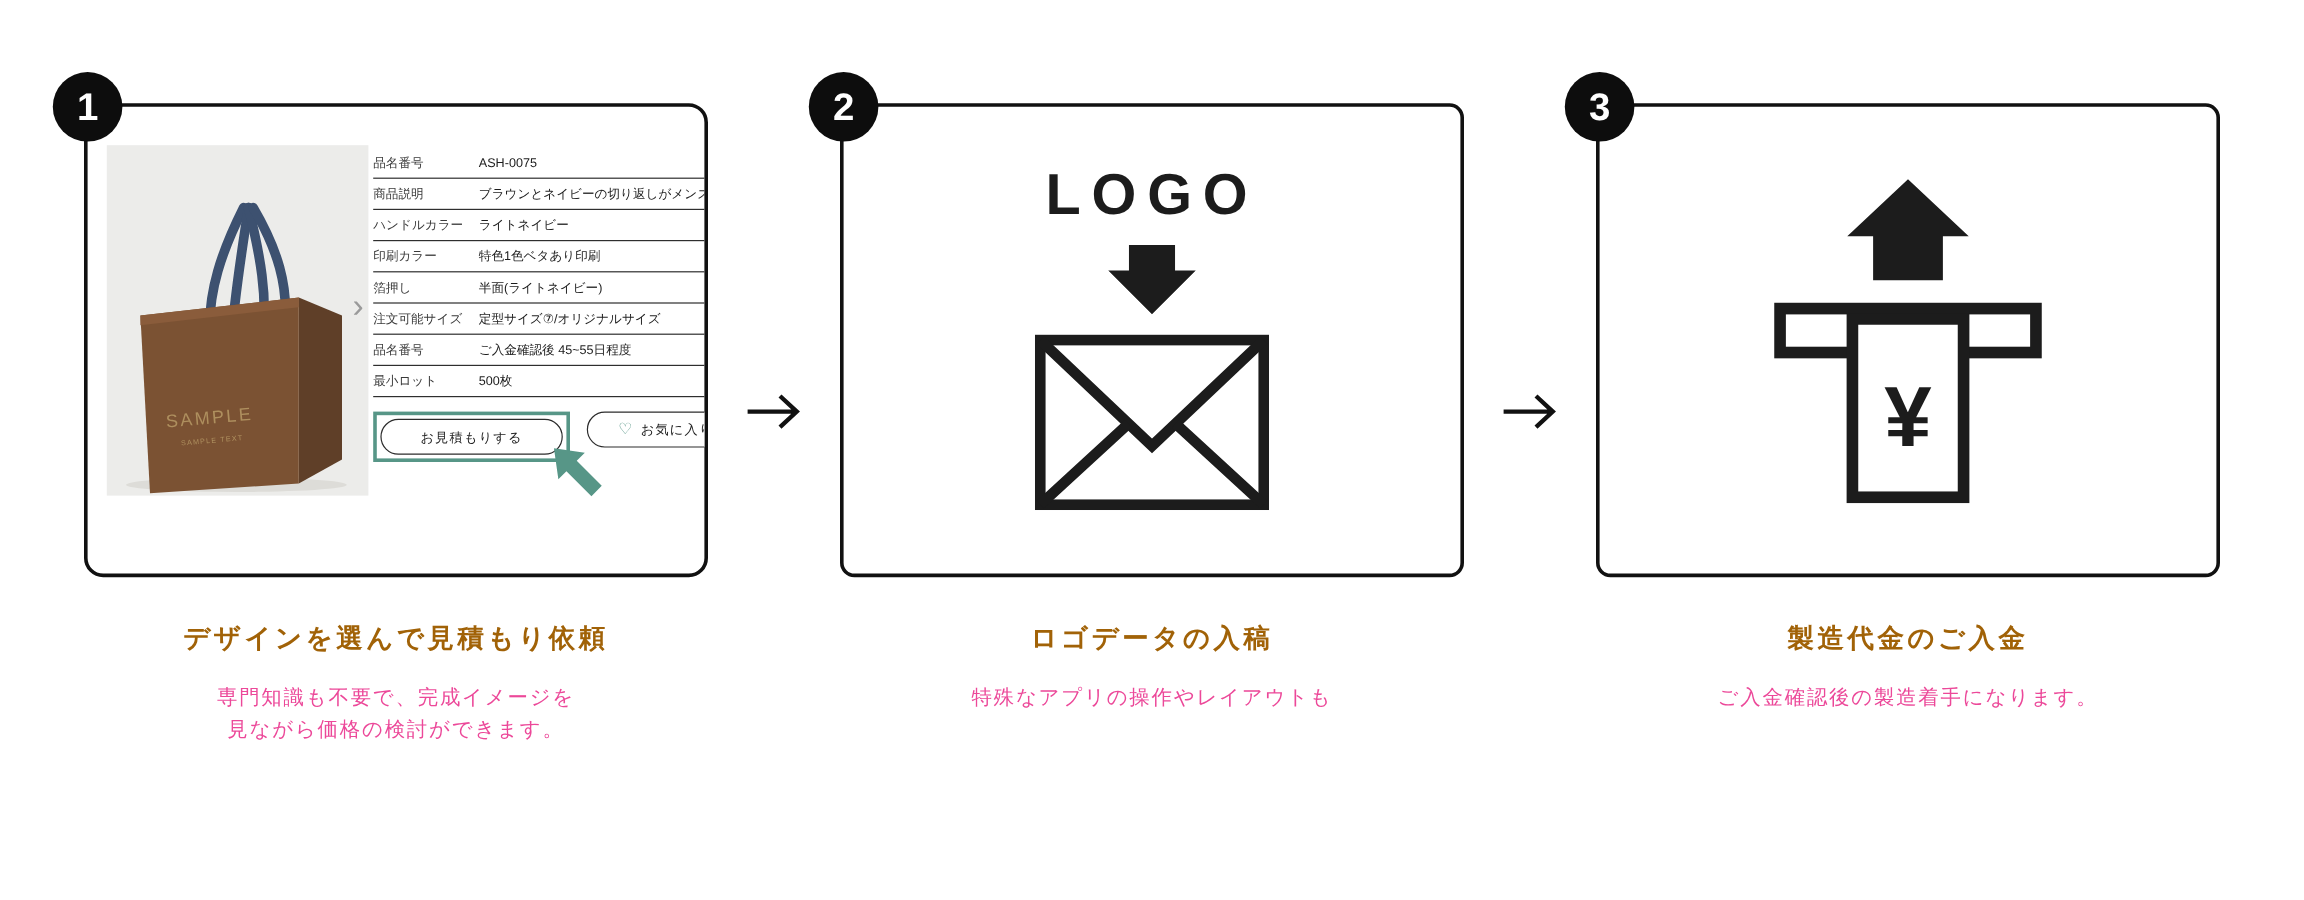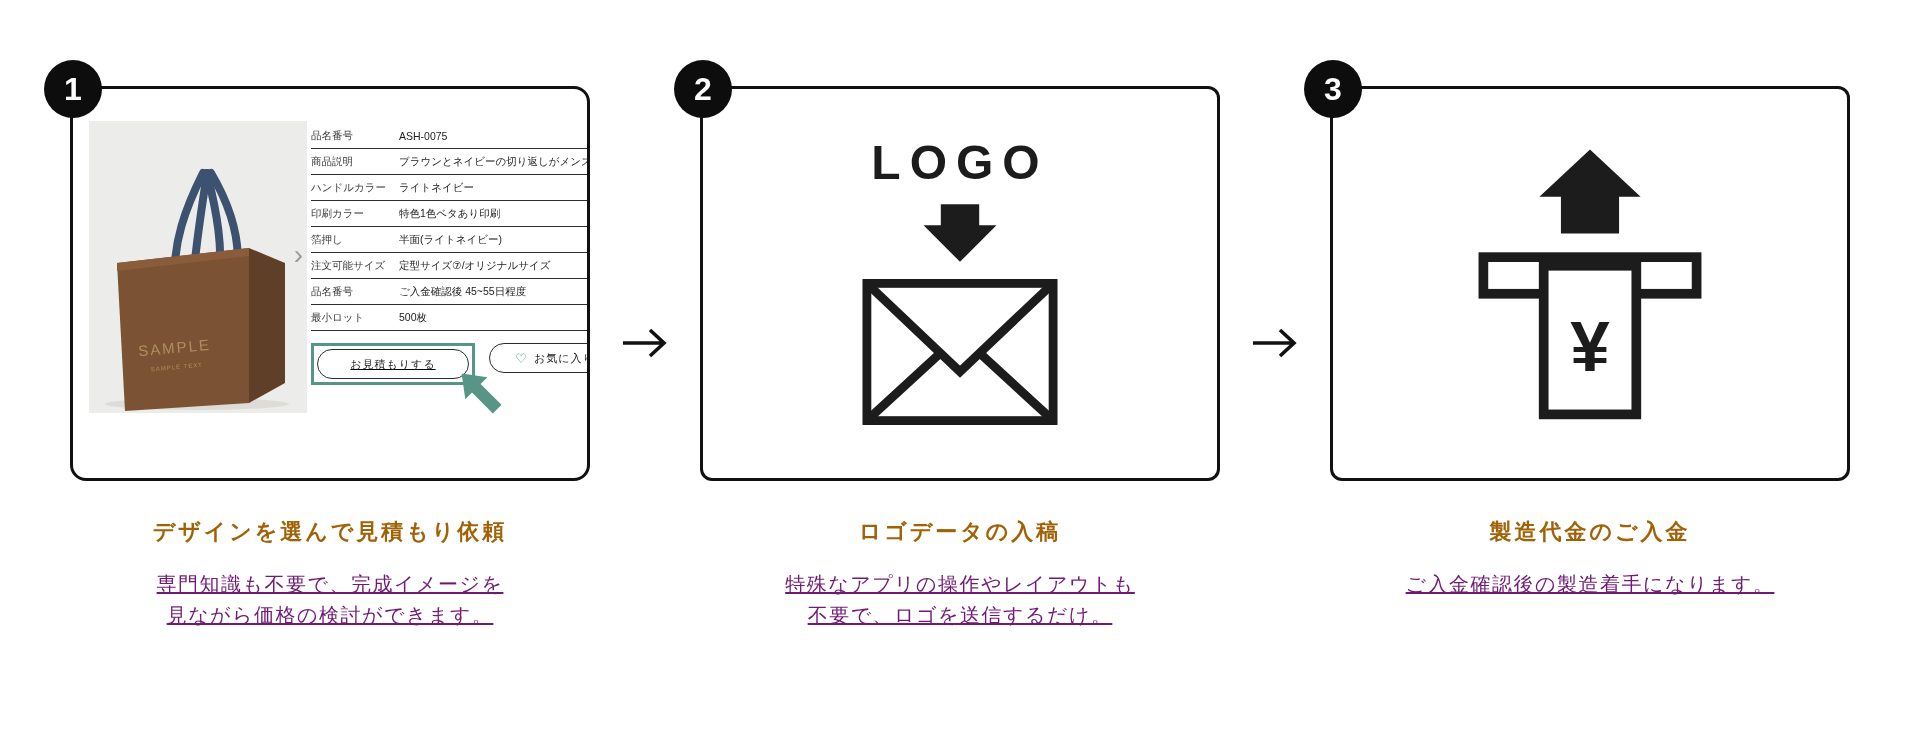--- a/index.html
+++ b/index.html
@@ -11,34 +11,34 @@
 
   .card { position:relative; width:520px; height:395px; background:#fff;
           border:3.5px solid #111; border-radius:16px; overflow:hidden; }
   .badge { position:absolute; top:-62px; left:-62px; width:58px; height:58px;
            background:#0d0d0d; border-radius:50%; color:#fff; display:flex;
            align-items:center; justify-content:center; font-size:32px; font-weight:bold; }
   .card-wrap { position:relative; }
 
   .step-title { margin-top:36px; font-size:22px; font-weight:bold; letter-spacing:3px;
                 color:#a16207; text-align:center; }
-  .step-desc { margin-top:22px; font-size:20px; letter-spacing:1.5px; color:#701a75;
-               text-align:center; line-height:1.55;text-decoration:underline; }
+  .step-desc { margin-top:22px; font-size:17px; letter-spacing:1.5px; color:#ec4899;
+               text-align:center; line-height:1.55; }
 
   
   .card1-inner { display:flex; padding:32px 0 0 16px; height:100%; }
   .photo { position:relative; width:218px; height:292px; background:#ECECEA; flex-shrink:0; }
   .chevron { position:absolute; right:4px; top:120px; font-size:28px; color:#9a9a9a;
              line-height:1; cursor:pointer; }
   .spec-area { width:310px; flex-shrink:0; margin-left:4px; padding-top:2px; }
   .spec-row { display:flex; align-items:center; height:26px; border-bottom:1.4px solid #2e2e2e; }
   .spec-label { width:88px; flex-shrink:0; font-size:10.5px; color:#3a3a3a; white-space:nowrap; }
   .spec-value { font-size:10.5px; color:#1c1c1c; white-space:nowrap; }
   .buttons-row { display:flex; align-items:flex-start; margin-top:12px; gap:14px; }
-  .estimate-wrap { position:relative; border:3px solid #579687; padding:3px;text-decoration:underline; }
+  .estimate-wrap { position:relative; border:3px solid #579687; padding:3px; }
   .pill { background:#fff; border:1.2px solid #2c2c2c; border-radius:16px; height:30px;
           font-size:11px; letter-spacing:1px; color:#222; cursor:pointer;
           display:flex; align-items:center; justify-content:center;
           font-family:"Liberation Sans","DejaVu Sans",sans-serif; }
   .estimate { width:152px; }
   .favorite { width:152px; gap:6px; }
   .heart { color:#579687; font-size:13px; }
   .cursor-svg { position:absolute; right:-28px; bottom:-36px; transform:rotate(-45deg); }
 
   
@@ -154,21 +154,20 @@
           <path d="M5,145 L80,76 M195,145 L120,76" fill="none" stroke="#1c1c1c" stroke-width="9"></path>
         </svg>
       </div>
       <div class="badge" style="top:-26px; left:-26px; position:absolute;">
         <span>2</span>
       </div>
     </div>
     <div class="step-title">ロゴデータの入稿</div>
     <div class="step-desc">
       <span>特殊なアプリの操作やレイアウトも</span><br>
-      <span>不要で、ロゴを送信するだけ。</span>
     </div>
   </div>
 
   <div class="flow-arrow">
     <svg width="48" height="34" viewBox="0 0 48 34">
       <path d="M2 17 H42 M29 4 L43 17 L29 30" stroke="#111" stroke-width="3.6" fill="none"></path>
     </svg>
   </div>
 
   <div class="step">

